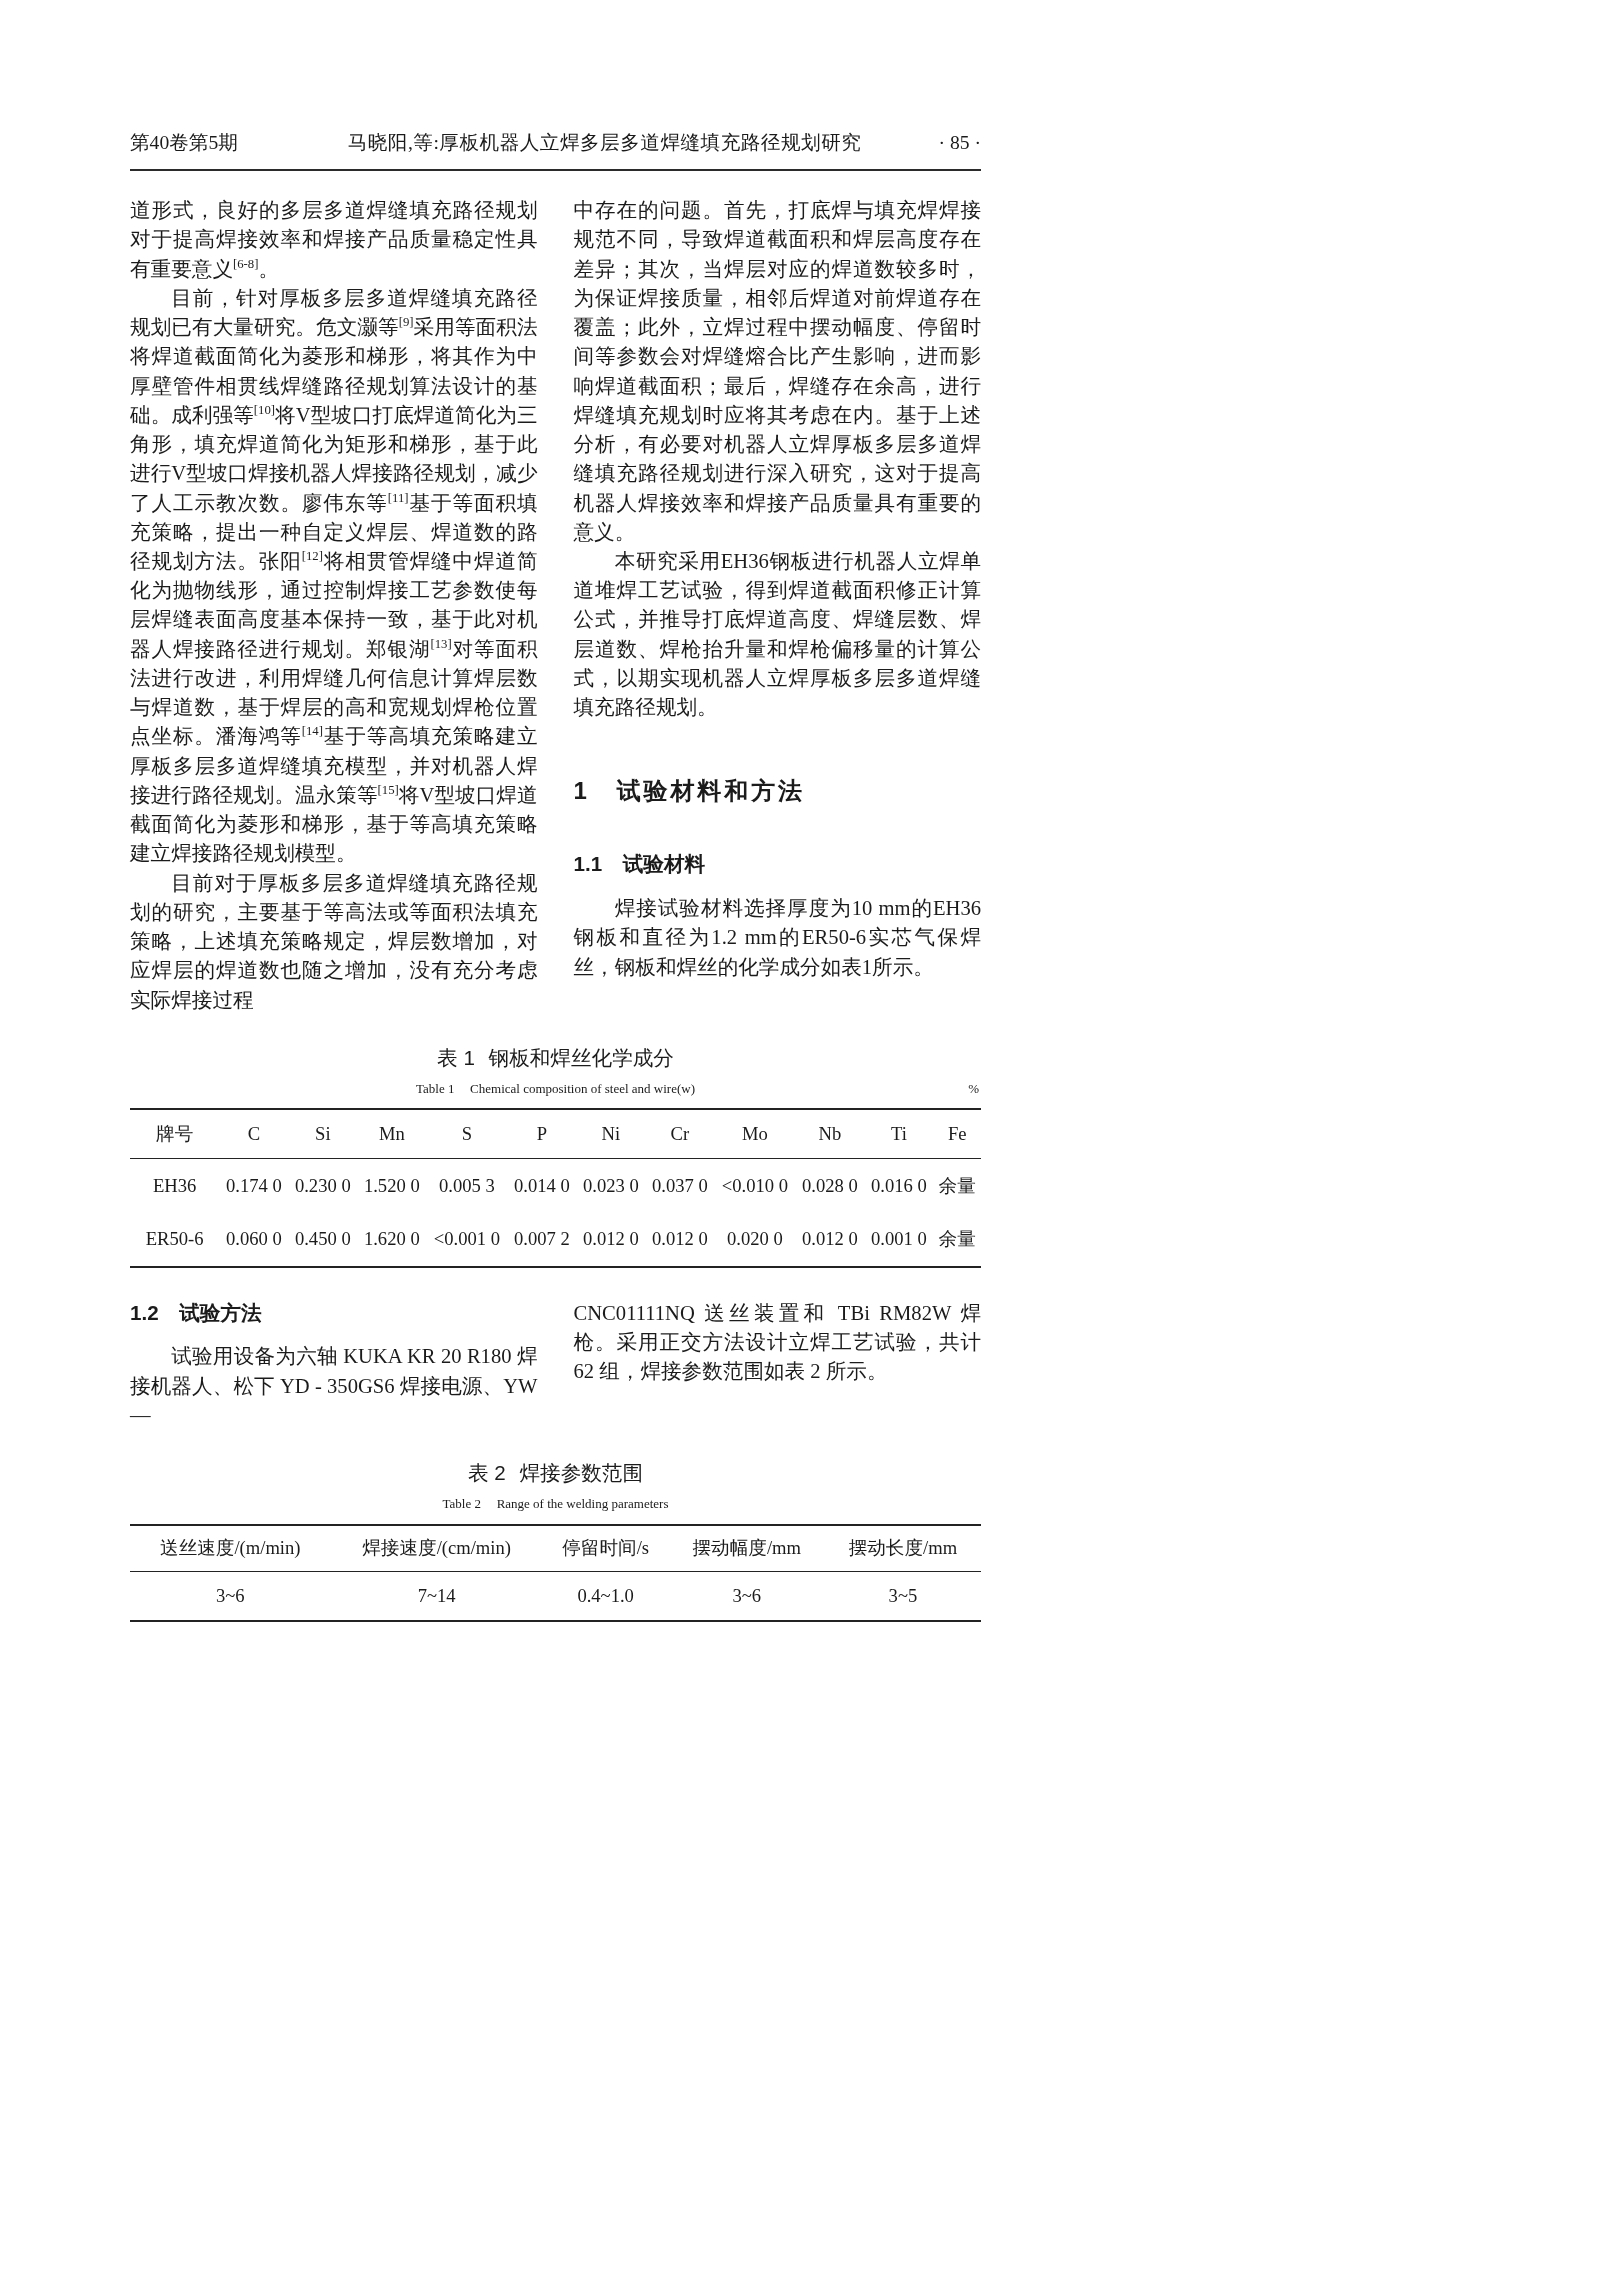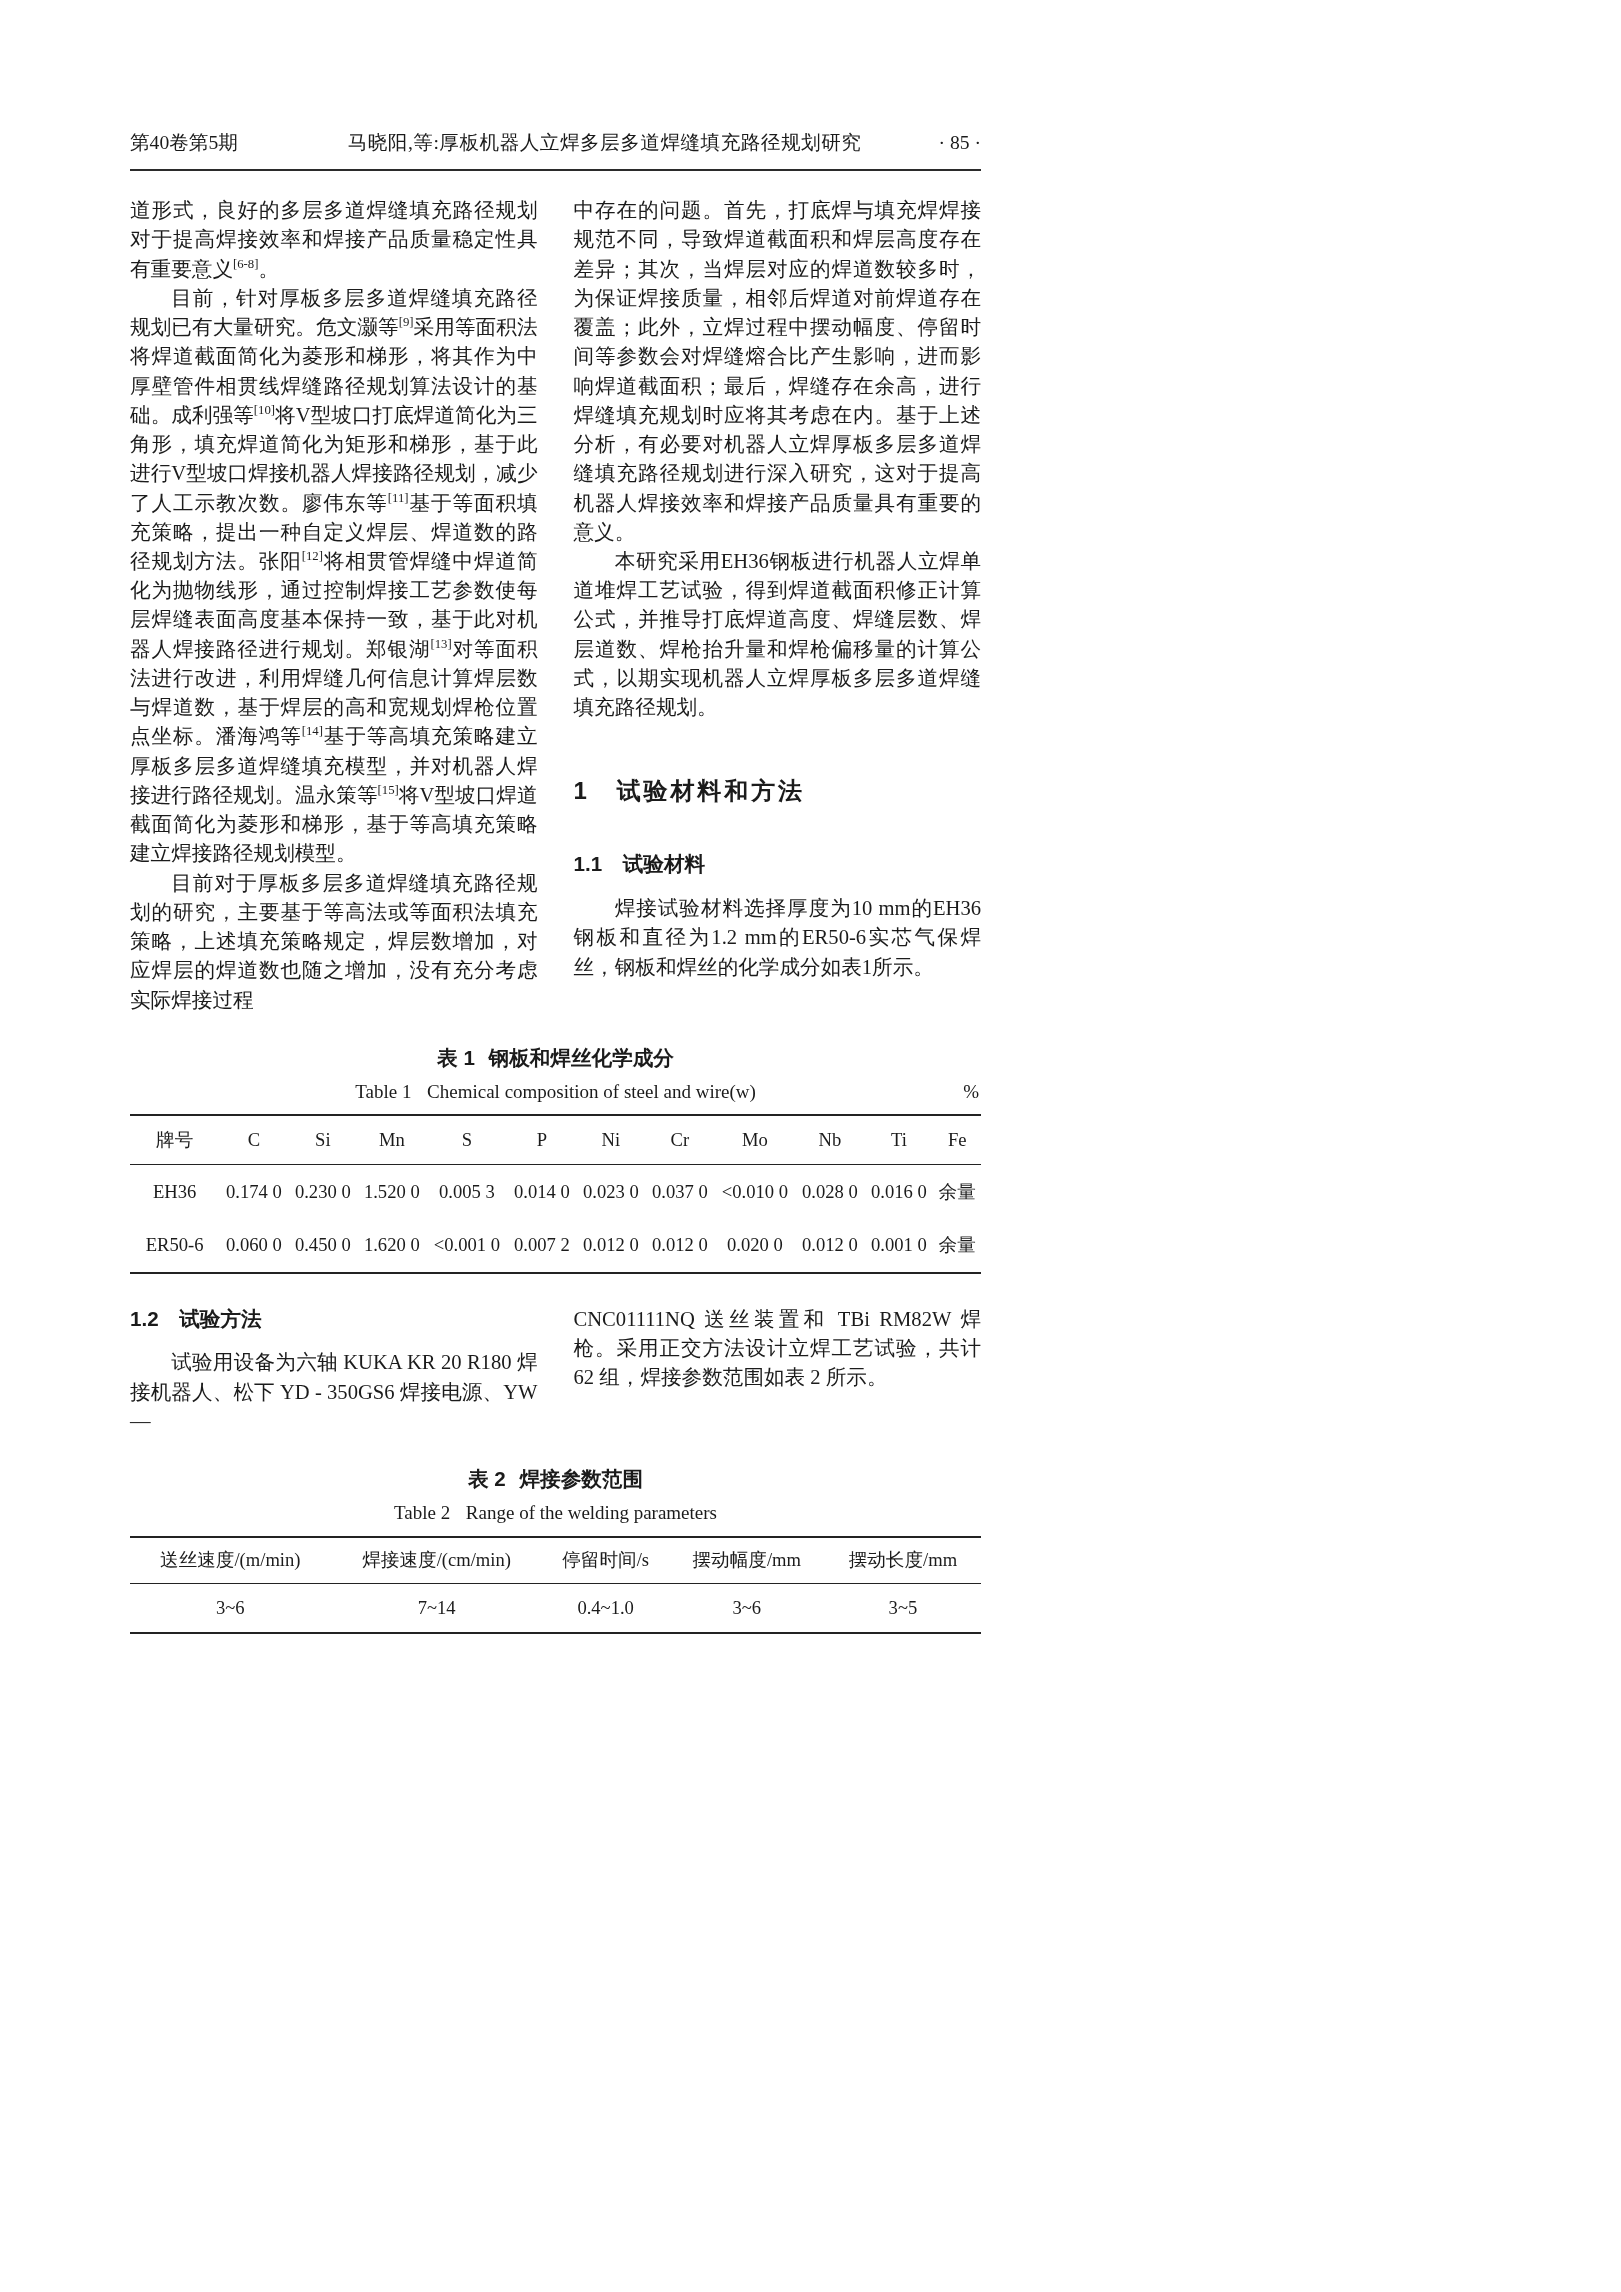--- a/index.html
+++ b/index.html
@@ -44,25 +44,25 @@
     font-family:"Liberation Sans","DejaVu Sans",sans-serif;
     font-weight:bold;
     font-size:20.6px;
   }
 
   
   .table-block{margin-top:29px;}
   .tcap-cn{
     text-align:center;
     font-family:"Liberation Sans","DejaVu Sans",sans-serif;
-    font-weight:bold;font-size:20.6px;
+    font-weight:normal;font-size:20.6px;
   }
   .tcap-cn .cap-label{margin-right:13.7px;}
   .tcap-en{
-    text-align:center;font-size:19px;margin:8.8px 0 11.8px 0;position:relative;
+    text-align:center;font-size:13px;margin:8.8px 0 11.8px 0;position:relative;
   }
   .tcap-en .cap-label{margin-right:15.7px;}
   .tcap-unit{position:absolute;right:2px;top:0;}
 
   .datatable{
     width:100%;border-collapse:collapse;
     border-top:2.9px solid #232323;
     border-bottom:2.9px solid #232323;
     font-size:18.6px;
   }

